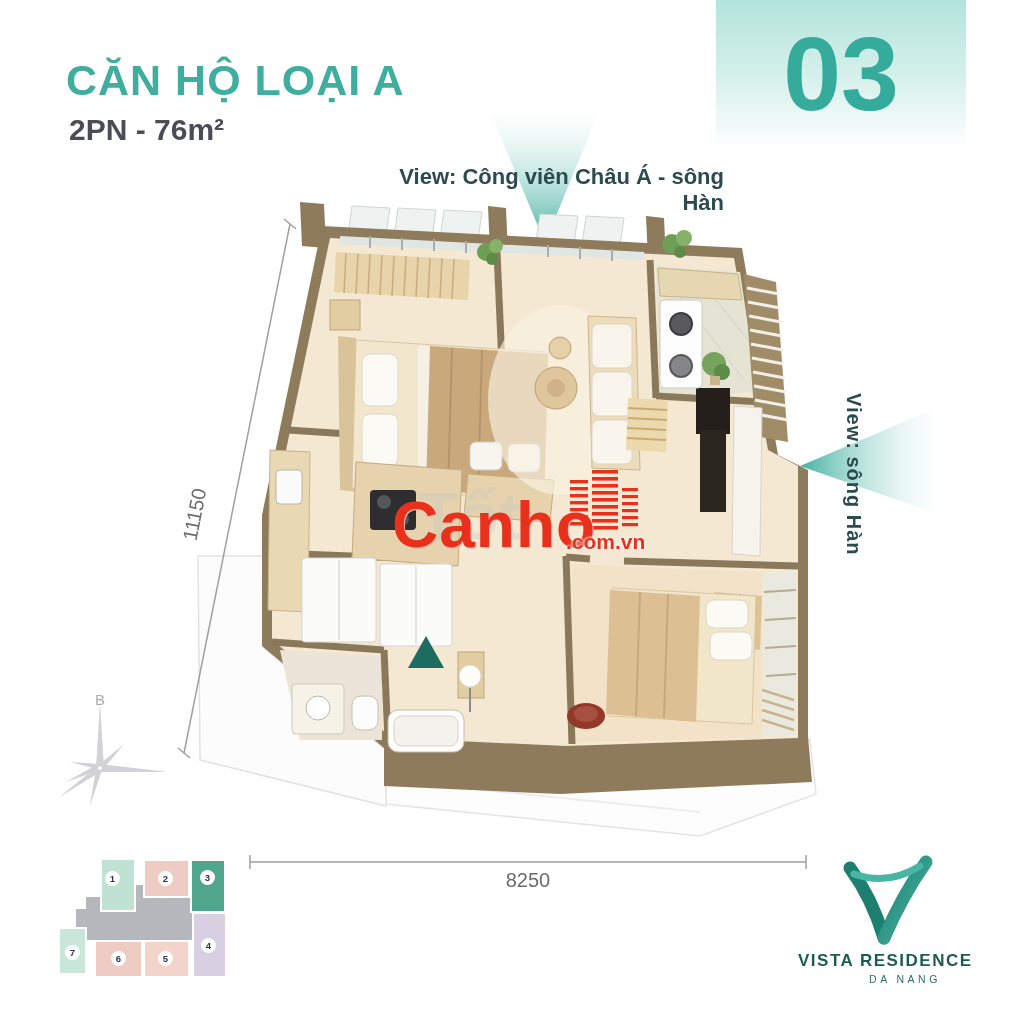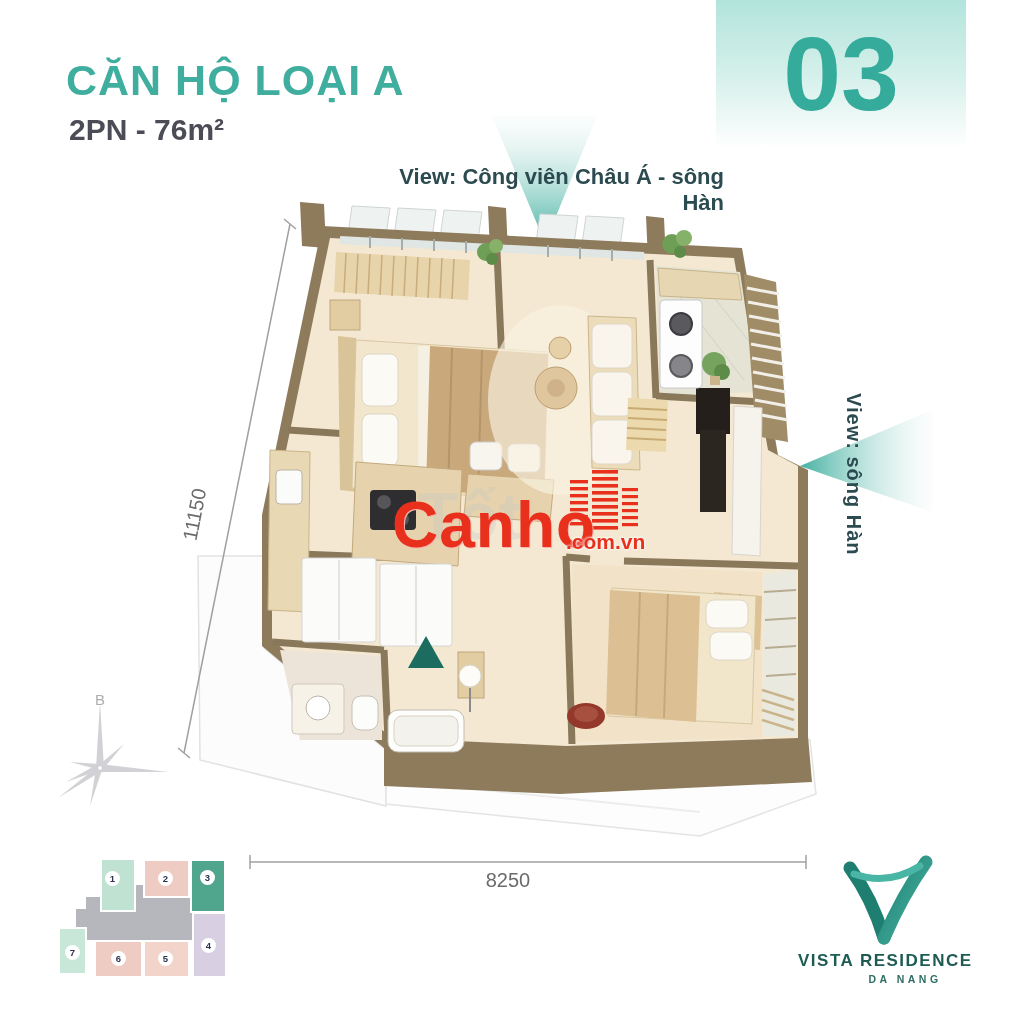--- a/index.html
+++ b/index.html
@@ -12,42 +12,42 @@
   #unit-badge{left:716px;top:0;width:250px;height:148px;
       background:linear-gradient(180deg,#b2e4db 0%,#d8f1ec 55%,rgba(255,255,255,0) 100%);
       display:flex;align-items:center;justify-content:center;}
   #unit-number{font-size:104px;font-weight:800;color:#34ab9b;line-height:1;}
   
   #view-top{left:368px;top:164px;width:356px;text-align:right;font-size:22px;font-weight:600;color:#2c4b50;}
   #view-right{left:842px;top:393px;writing-mode:vertical-rl;font-size:20px;font-weight:600;color:#2c4b50;letter-spacing:1px;}
   
   .dim-label{font-size:20px;color:#6b6b6b;text-align:center;}
   #dim-v{left:150px;top:503px;width:90px;transform:rotate(-79deg);}
-  #dim-h{left:408px;top:869px;width:200px;}
+  #dim-h{left:428px;top:869px;width:200px;}
   
   #compass-b{left:95px;top:691px;font-size:15px;color:#aeaeb2;}
   
   #wm-tot{left:418px;top:478px;font-size:66px;font-weight:800;color:#c4c4c4;opacity:.32;z-index:4;}
   #wm-brand{left:392px;top:488px;font-size:64px;font-weight:800;color:#e8301c;z-index:6;letter-spacing:1px;
             text-shadow:1px 1px 0 #f6b6ad;}
   #wm-suffix{left:566px;top:530px;font-size:21px;font-weight:700;color:#e8301c;z-index:6;
             text-shadow:0 0 3px #ffffff,0 0 3px #ffffff;}
   
   #keyplan{left:50px;top:845px;width:200px;height:160px;z-index:3;}
   .kp-unit{position:absolute;border:2px solid #ffffff;box-sizing:border-box;display:flex;align-items:center;justify-content:center;}
   .kp-core{position:absolute;background:#b6b6bd;}
   .kp-num{position:absolute;width:15px;height:15px;border-radius:50%;background:#ffffff;color:#2b3252;
           font-size:9.5px;font-weight:700;display:flex;align-items:center;justify-content:center;z-index:2;}
   .c-mint{background:#bfe2d2;} .c-mint2{background:#c8e7d8;}
   .c-pink{background:#efccc3;} .c-pink2{background:#f2d4cb;}
   .c-teal{background:#4fa68d;} .c-lav{background:#d8cfe3;}
   
   #logo-name{left:798px;top:951px;width:214px;font-size:17px;font-weight:700;
              letter-spacing:1.5px;color:#1d5b53;}
-  #logo-city{left:798px;top:973px;width:214px;text-align:center;font-size:10.5px;font-weight:700;
+  #logo-city{left:798px;top:973px;width:214px;text-align:center;font-size:10.5px;font-weight:400;
              letter-spacing:3.5px;color:#2e6e63;}
   #plan-svg{left:0;top:0;z-index:1;}
   .txt{z-index:4;}
 </style>
 </head>
 <body>
 
 <div id="stage">
 
   <svg id="plan-svg" class="abs" width="1024" height="1024" viewBox="0 0 1024 1024">

